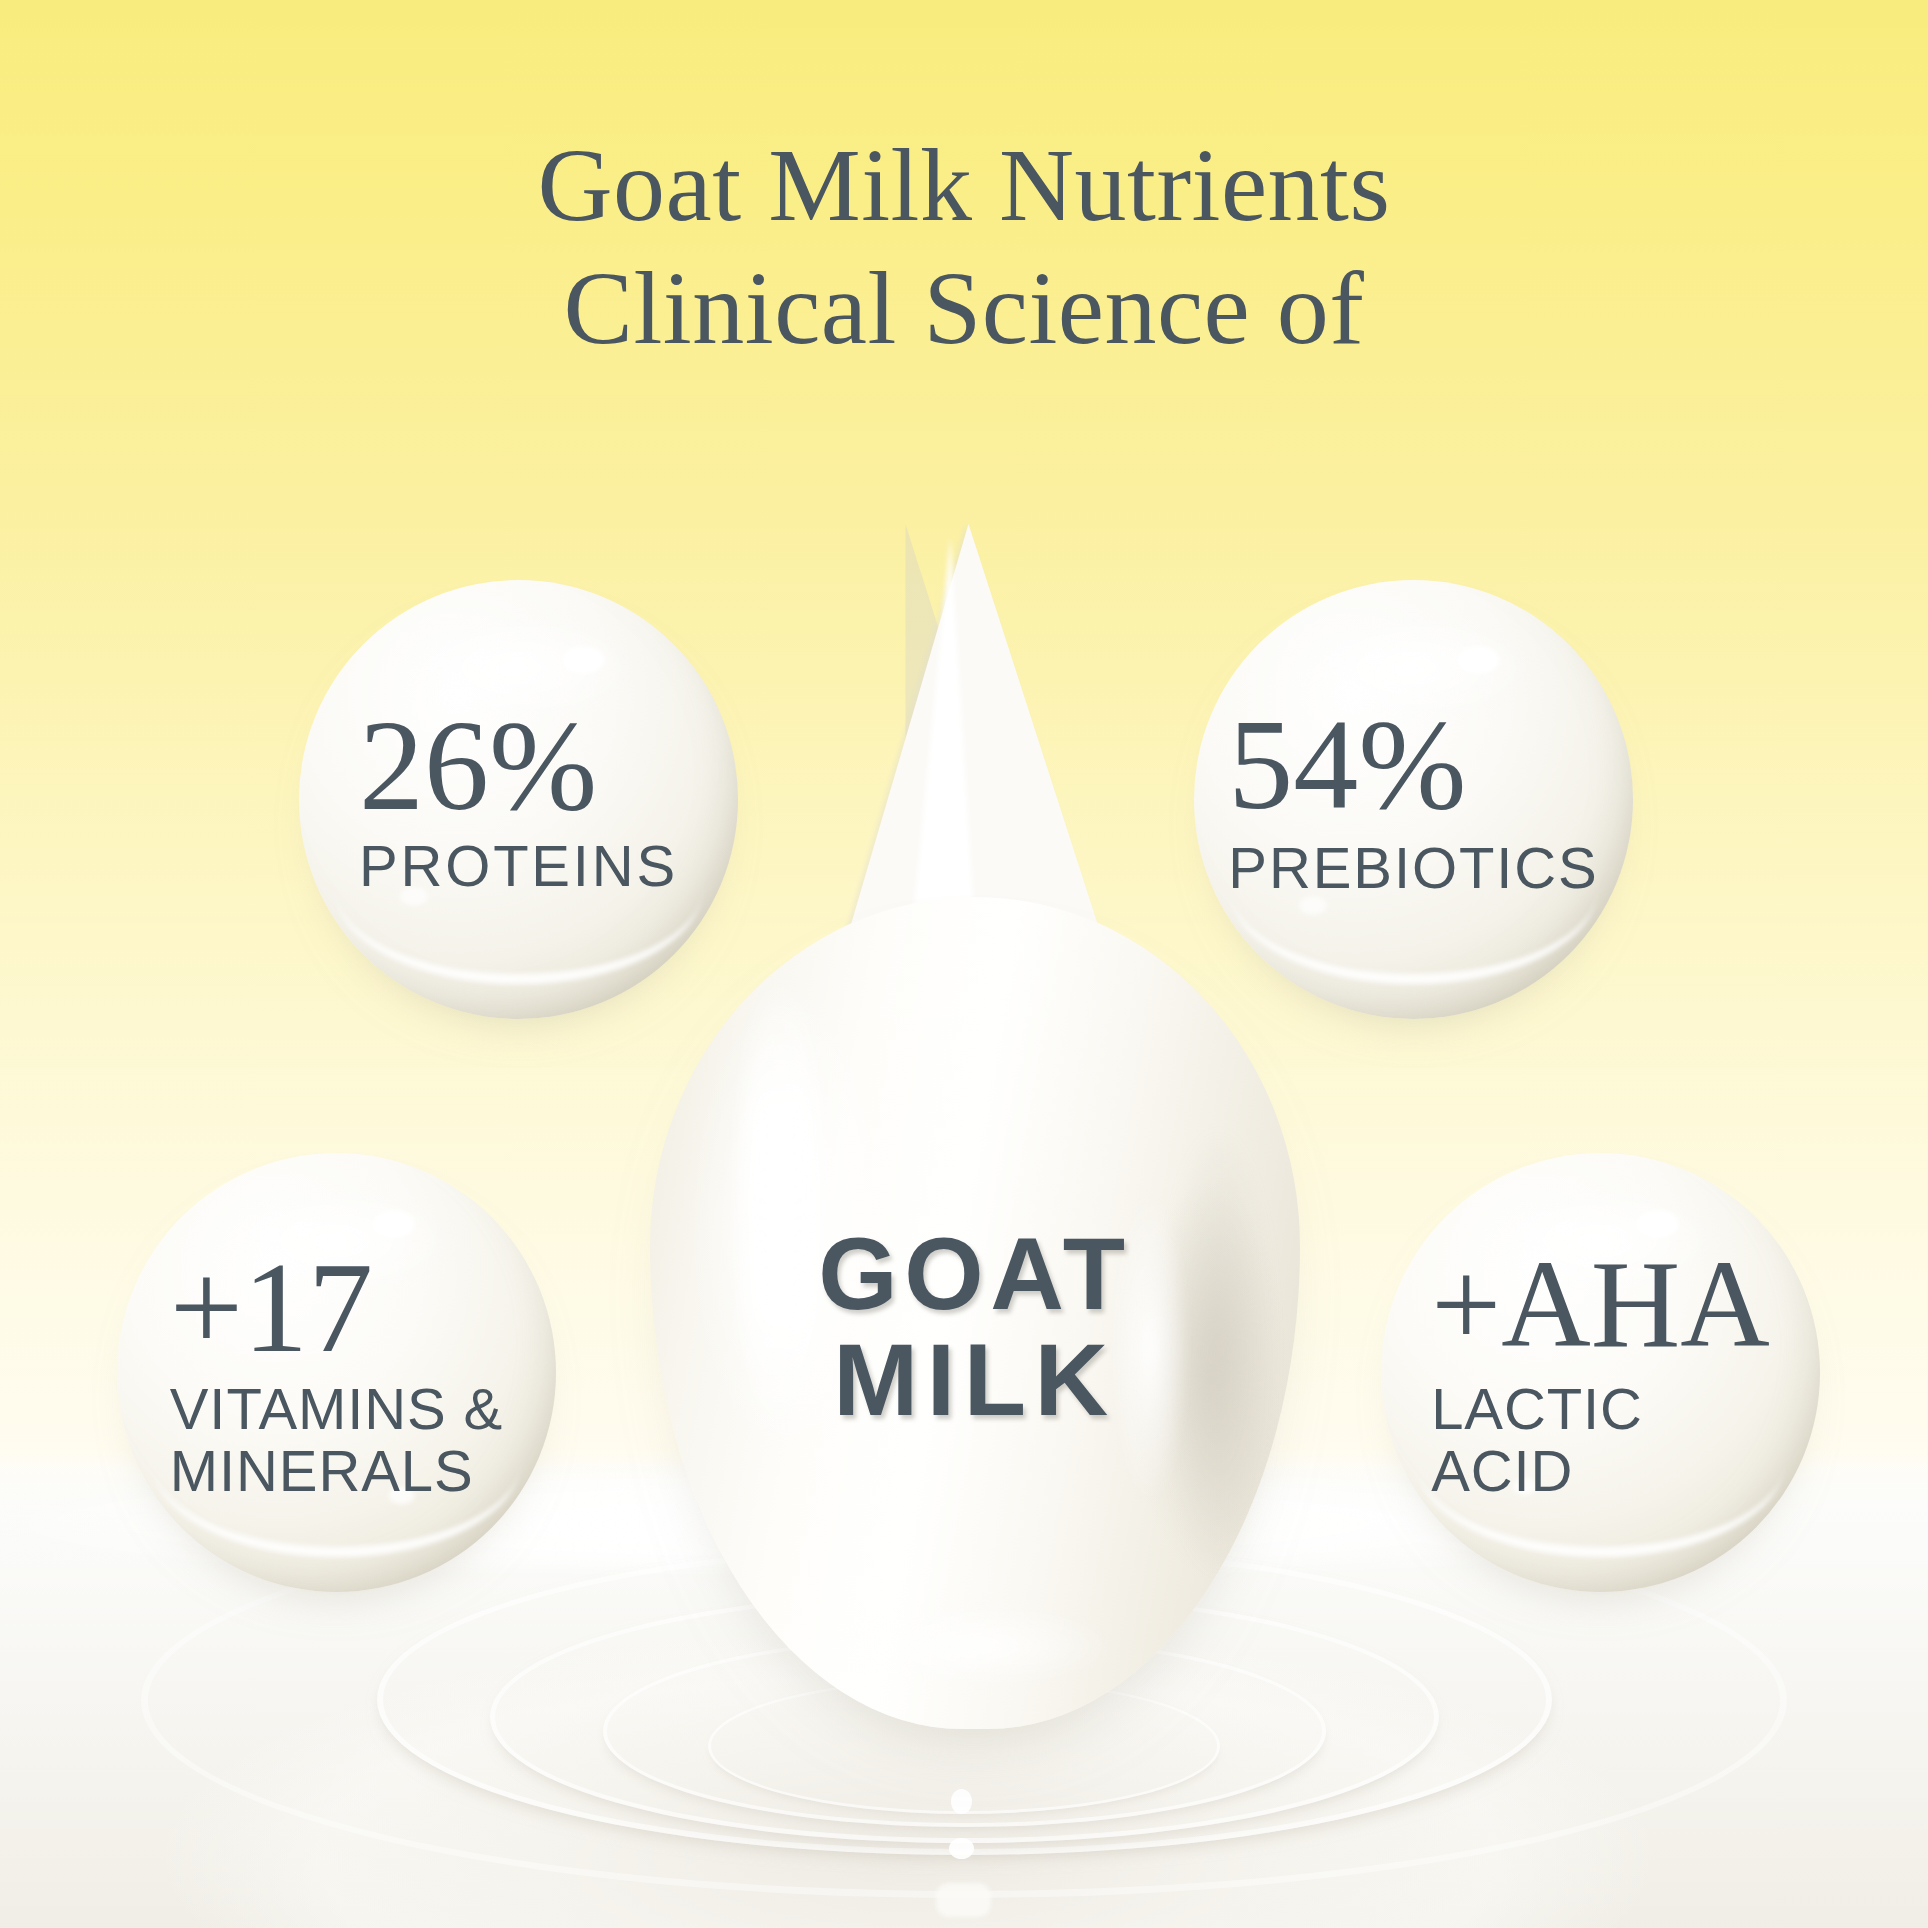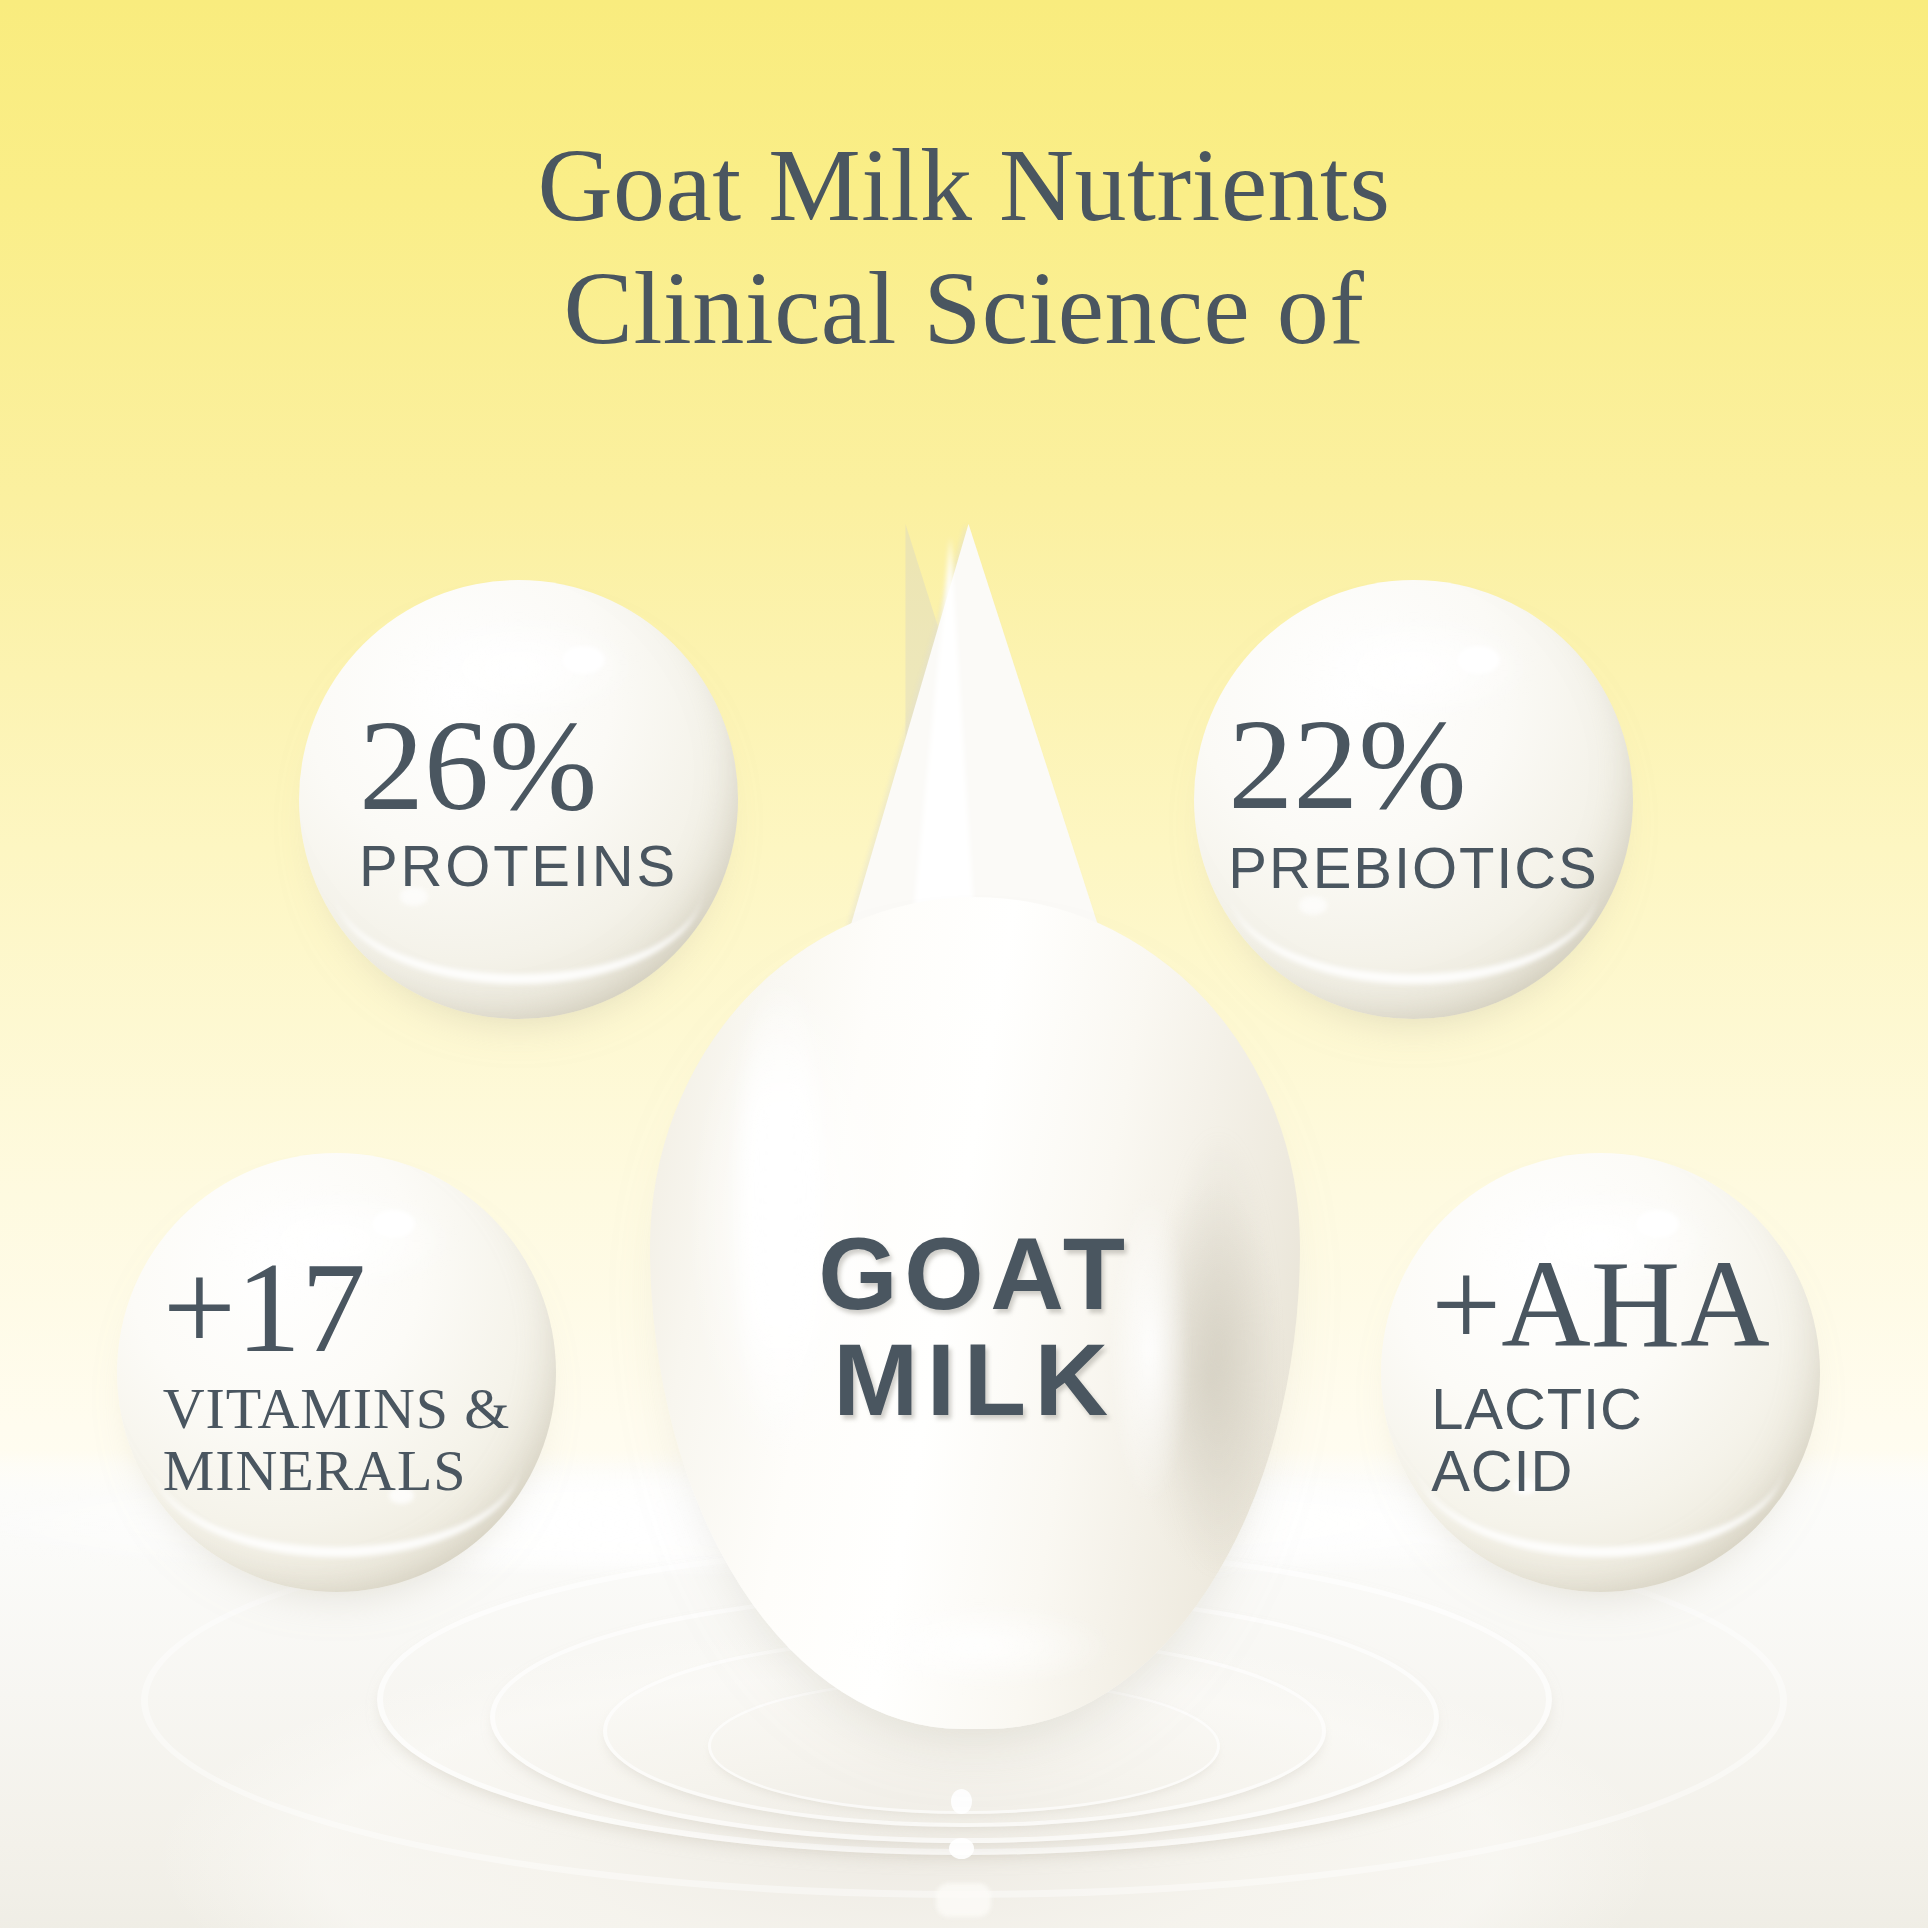--- a/index.html
+++ b/index.html
@@ -249,21 +249,21 @@
   #bubble-prebiotics .small { font-size: 58px; letter-spacing: 1.9px; margin-top: 9px; }
 
   
   #bubble-vitamins {
     left: 117px; top: 1153px; width: 439px; height: 439px;
     background:
       radial-gradient(circle at 36% 26%, #FFFFFF 0%, #FCFBF7 34%, #F5F3EA 60%, #EAE6D8 84%, #DEDAC9 100%);
     box-shadow: 0 24.5px 45px -28px rgba(190,184,164,0.5), inset -24.5px -28px 43px -32px rgba(170,164,144,0.45);
   }
   #bubble-vitamins .big { font-size: 130px; }
-  #bubble-vitamins .small { font-size: 58px; letter-spacing: 0.9px; margin-top: 7px; font-family: Liberation Serif, serif; }
+  #bubble-vitamins .small { font-size: 58px; letter-spacing: 0.9px; margin-top: 7px; }
 
   
   #bubble-aha {
     left: 1381px; top: 1153px; width: 439px; height: 439px;
     background:
       radial-gradient(circle at 36% 26%, #FFFFFF 0%, #FCFBF7 34%, #F5F3EA 60%, #EAE6D8 84%, #DEDAC9 100%);
     box-shadow: 0 24.5px 45px -28px rgba(190,184,164,0.5), inset -24.5px -28px 43px -32px rgba(170,164,144,0.45);
   }
   #bubble-aha .big { font-size: 124px; }
   #bubble-aha .small { font-size: 58px; letter-spacing: 0.9px; margin-top: 13px; }
@@ -316,21 +316,21 @@
       <span class="small">PROTEINS</span>
     </span>
   </div>
 
   <div class="bubble" id="bubble-prebiotics">
     <span class="sheen-top"></span>
     <span class="sheen-arc"></span>
     <span class="spec" style="left:60%;top:15%;width:43px;height:28px;"></span>
     <span class="spec" style="left:24%;top:72%;width:28px;height:19px;opacity:.7;"></span>
     <span class="txt">
-      <span class="big">22%</span>
+      <span class="big">54%</span>
       <span class="small">PREBIOTICS</span>
     </span>
   </div>
 
   <div class="bubble" id="bubble-vitamins">
     <span class="sheen-top"></span>
     <span class="sheen-arc"></span>
     <span class="spec" style="left:58%;top:13%;width:43px;height:28px;"></span>
     <span class="spec" style="left:62%;top:76%;width:24.5px;height:17px;opacity:.8;"></span>
     <span class="txt">

